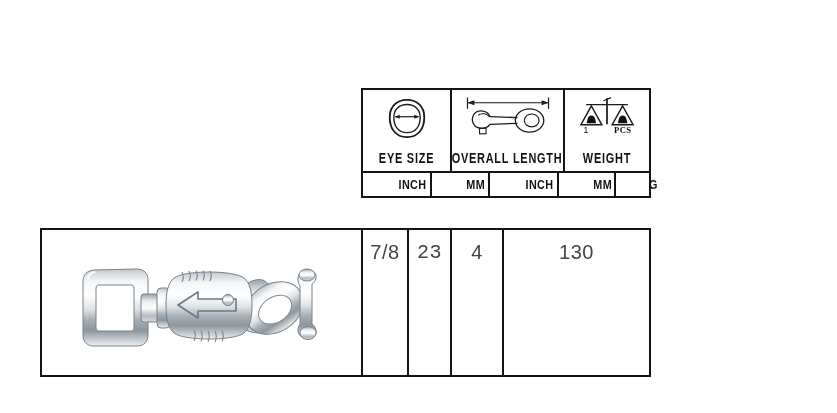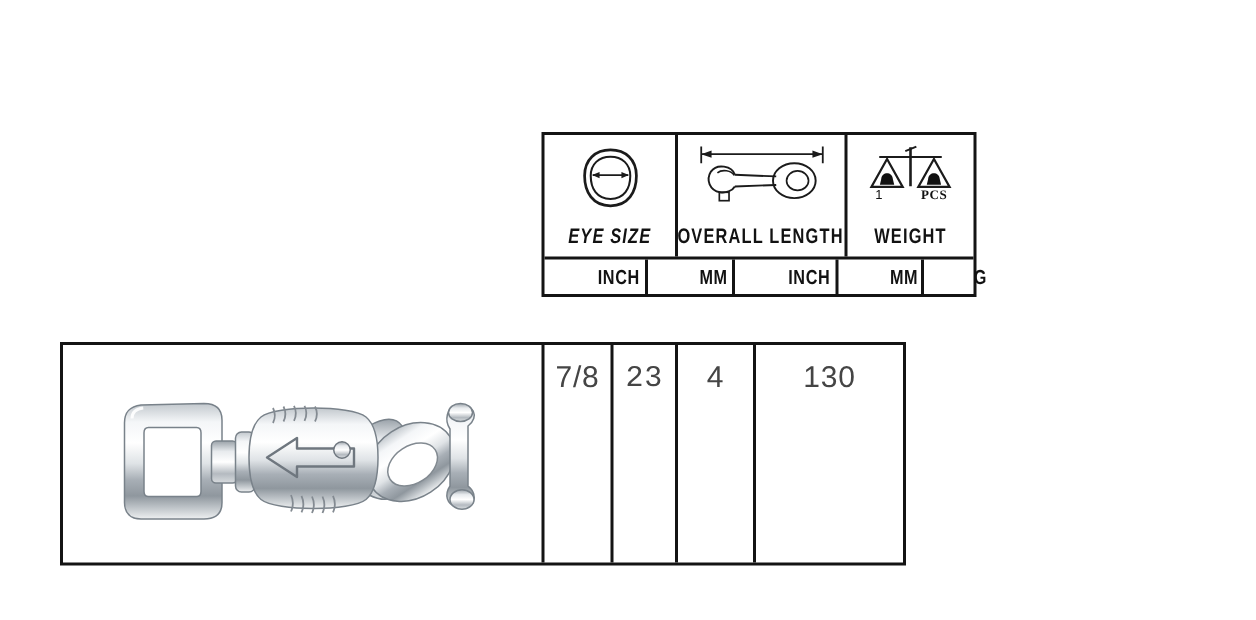--- a/index.html
+++ b/index.html
@@ -7,42 +7,42 @@
   .canvas { position:relative; width:837px; height:413px; background:#ffffff; overflow:hidden; }
 
   
   .header-box {
     position:absolute; left:361px; top:88px; width:290px; height:110px;
     border:2px solid #141414; display:flex; flex-direction:column;
   }
   .hrow1 { height:83px; display:flex; border-bottom:2px solid #141414; }
   .hrow2 { flex:1; display:flex; }
   .gcell { display:flex; flex-direction:column; align-items:center; padding-top:5px; }
-  .g-eye { width:89px; border-right:2px solid #141414;font-style:italic; }
+  .g-eye { width:89px; border-right:2px solid #141414; }
   .g-len { width:113px; border-right:2px solid #141414; }
   .g-wt  { flex:1; }
   .glabel { margin-top:auto; padding-bottom:4px; white-space:nowrap; }
   .cond {
     display:inline-block; transform:scaleX(0.78); transform-origin:center;
     font-size:14px; font-weight:600; letter-spacing:1px; color:#121212; white-space:nowrap;
   }
   .ucell { display:flex; align-items:center; justify-content:center;margin-left:32px; }
   .u1 { width:46px; border-right:2px solid #141414; }
   .u2 { width:43px; border-right:2px solid #141414; }
   .u3 { width:51px; border-right:2px solid #141414; }
   .u4 { width:62px; border-right:2px solid #141414; }
   .u5 { flex:1; }
   .cond-u {
     display:inline-block; transform:scaleX(0.8); transform-origin:center;
     font-size:13.5px; font-weight:600; letter-spacing:0.5px; color:#121212;
   }
 
   
   .spec-box {
-    position:absolute; left:40px; top:228px; width:564px; height:149px;
+    position:absolute; left:40px; top:228px; width:611px; height:149px;
     border:2px solid #141414; display:flex;
   }
   .img-cell { width:319px; position:relative; }
   .vcol {
     border-left:2px solid #141414;
     display:flex; justify-content:center; align-items:flex-start; padding-top:11px;
     font-size:20px; color:#454545; letter-spacing:0.5px;
   }
   .v1 { width:46px; } .v2 { width:43px;font-family:Liberation Mono, monospace; } .v3 { width:52px; } .v4 { width:60px; } .v5 { flex:1; }
 

